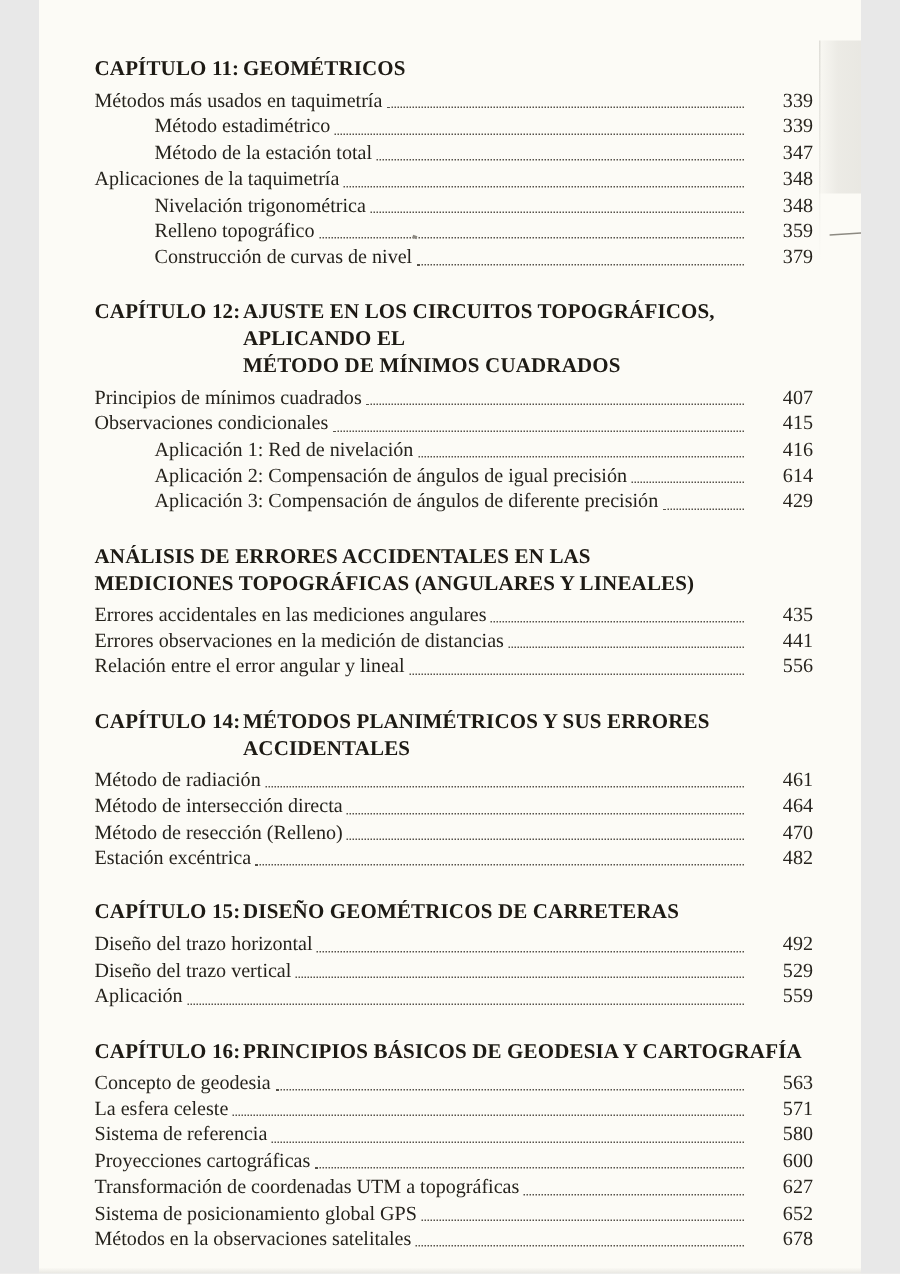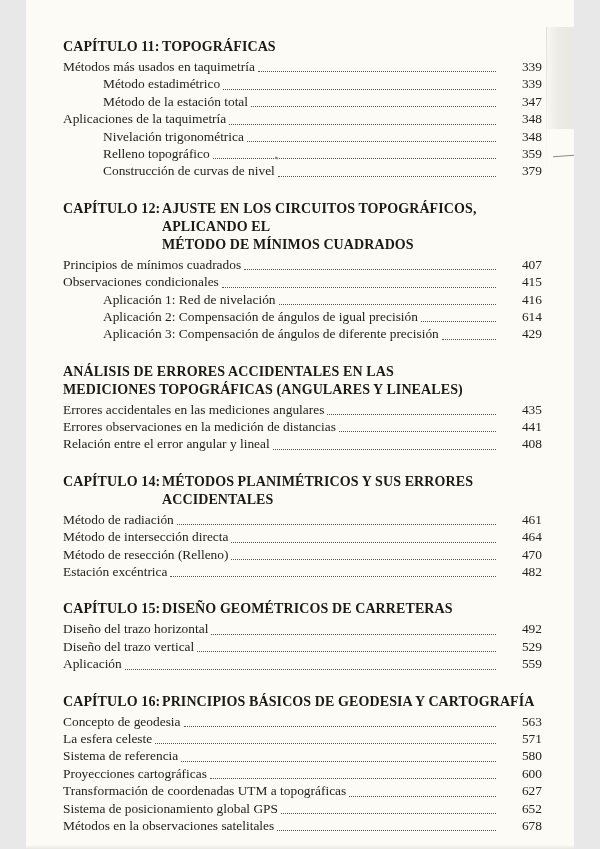--- a/index.html
+++ b/index.html
@@ -109,21 +109,21 @@
 <body>
 
 <div class="page">
   <div class="scan-band"></div>
   <div class="scan-band-edge"></div>
   <main id="toc-root">
       <section class="chapter">
         <div class="chapter-heading">
           <span class="chap-label">CAPÍTULO 11:</span>
           <span class="chap-title">
-            <div>TOPOGRÁFICAS</div>
+            <div>GEOMÉTRICOS</div>
           </span>
         </div>
         <div class="entry indent-0">
           <span class="entry-text">Métodos más usados en taquimetría</span>
           <span class="leader"></span>
           <span class="page-num">339</span>
         </div>
         <div class="entry indent-1">
           <span class="entry-text">Método estadimétrico</span>
           <span class="leader"></span>
@@ -202,21 +202,21 @@
           <span class="page-num">435</span>
         </div>
         <div class="entry indent-0">
           <span class="entry-text">Errores observaciones en la medición de distancias</span>
           <span class="leader"></span>
           <span class="page-num">441</span>
         </div>
         <div class="entry indent-0">
           <span class="entry-text">Relación entre el error angular y lineal</span>
           <span class="leader"></span>
-          <span class="page-num">408</span>
+          <span class="page-num">556</span>
         </div>
       </section>
       <section class="chapter">
         <div class="chapter-heading">
           <span class="chap-label">CAPÍTULO 14:</span>
           <span class="chap-title">
             <div>MÉTODOS PLANIMÉTRICOS Y SUS ERRORES ACCIDENTALES</div>
           </span>
         </div>
         <div class="entry indent-0">

